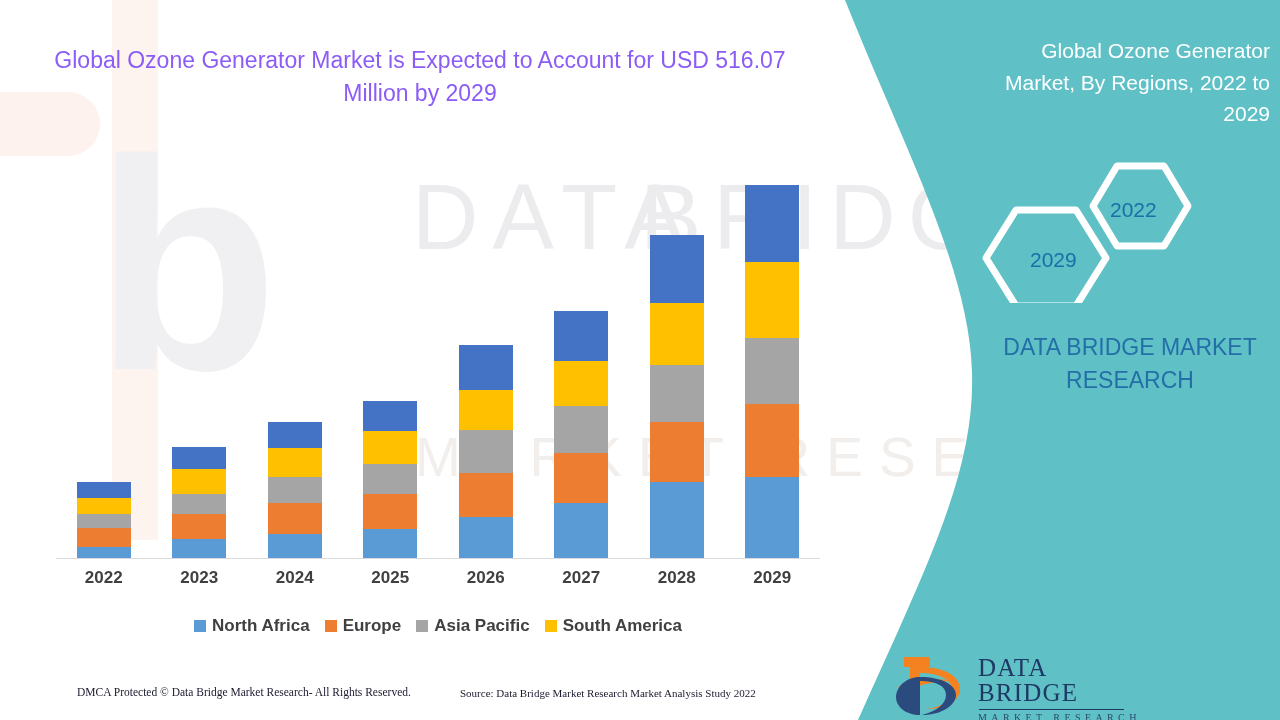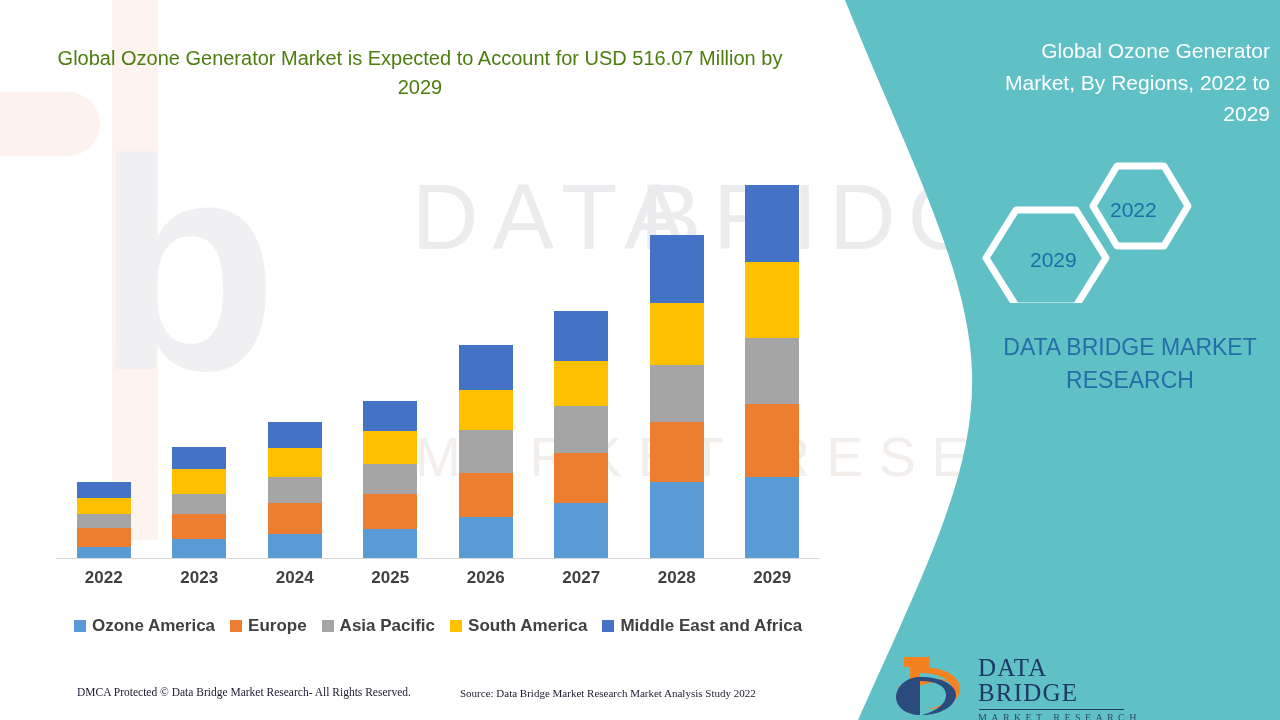--- a/index.html
+++ b/index.html
@@ -72,23 +72,23 @@
     background: #fdf2ee;
     border-radius: 0 60px 60px 0;
   }
 
   
   .chart-title {
     position: absolute;
     left: 40px; top: 44px;
     width: 760px;
     text-align: center;
-    font-size: 20px;
+    font-size: 23px;
     line-height: 1.45;
-    color: #4d7c0f;
+    color: #8b5cf6;
     font-weight: 400;
   }
   .axis-line {
     position: absolute;
     left: 56px; top: 558px;
     width: 764px; height: 1px;
     background: #d9d9d9;
   }
 
   .bars {
@@ -342,37 +342,33 @@
       <div class="xlabel">2024</div>
       <div class="xlabel">2025</div>
       <div class="xlabel">2026</div>
       <div class="xlabel">2027</div>
       <div class="xlabel">2028</div>
       <div class="xlabel">2029</div>
     </div>
   <div class="legend" id="legend">
       <div class="legend-item">
         <span class="legend-swatch" style="background: rgb(91, 155, 213);"></span>
-        <span>Ozone America</span>
+        <span>North Africa</span>
       </div>
       <div class="legend-item">
         <span class="legend-swatch" style="background: rgb(237, 125, 49);"></span>
         <span>Europe</span>
       </div>
       <div class="legend-item">
         <span class="legend-swatch" style="background: rgb(165, 165, 165);"></span>
         <span>Asia Pacific</span>
       </div>
       <div class="legend-item">
         <span class="legend-swatch" style="background: rgb(255, 192, 0);"></span>
         <span>South America</span>
-      </div>
-      <div class="legend-item">
-        <span class="legend-swatch" style="background: rgb(68, 114, 196);"></span>
-        <span>Middle East and Africa</span>
       </div>
     </div>
 
   <div class="footer-left">DMCA Protected © Data Bridge Market Research- All Rights Reserved.</div>
   <div class="footer-right">Source: Data Bridge Market Research Market Analysis Study 2022</div>
 
   <svg class="teal-panel" viewBox="0 0 1280 720" preserveAspectRatio="none">
     <path id="tealShape" d="M 845 0 L 1280 0 L 1280 720 L 858 720 C 930 560 975 470 972 372 C 969 268 905 150 845 0 Z" fill="#5FC0C6"></path>
   </svg>
 

